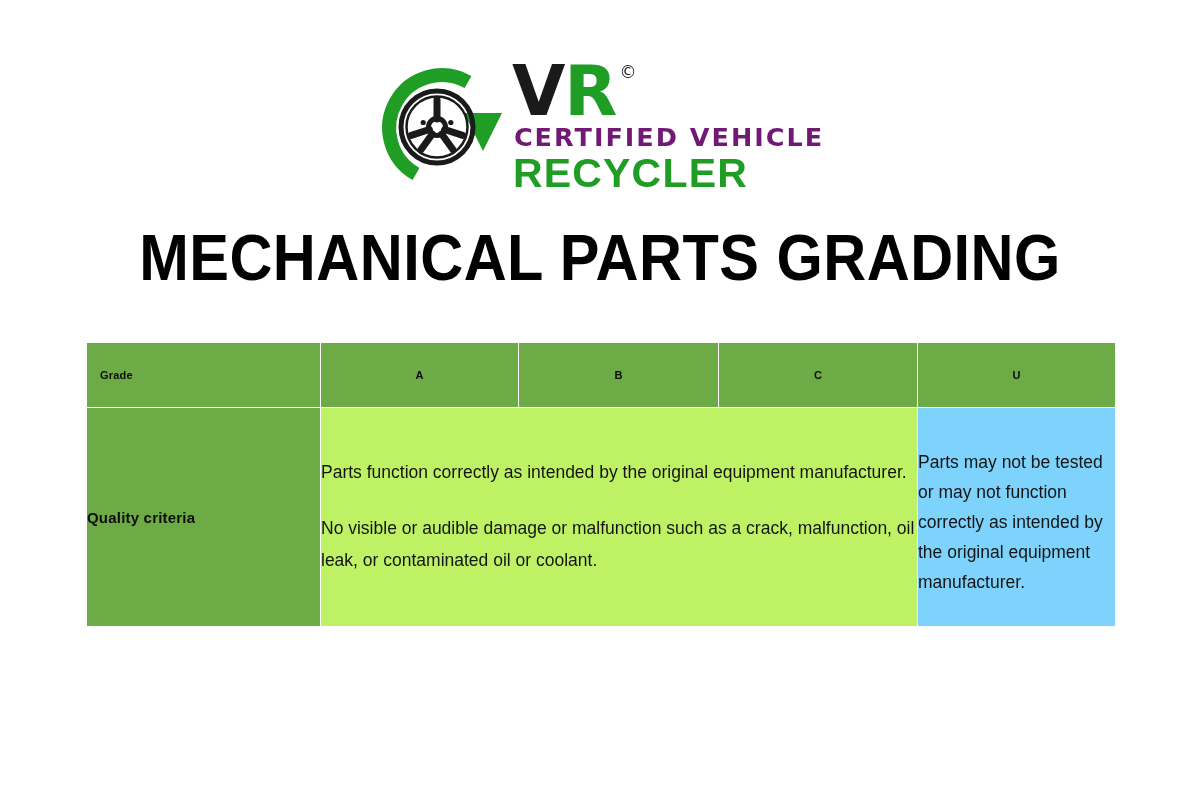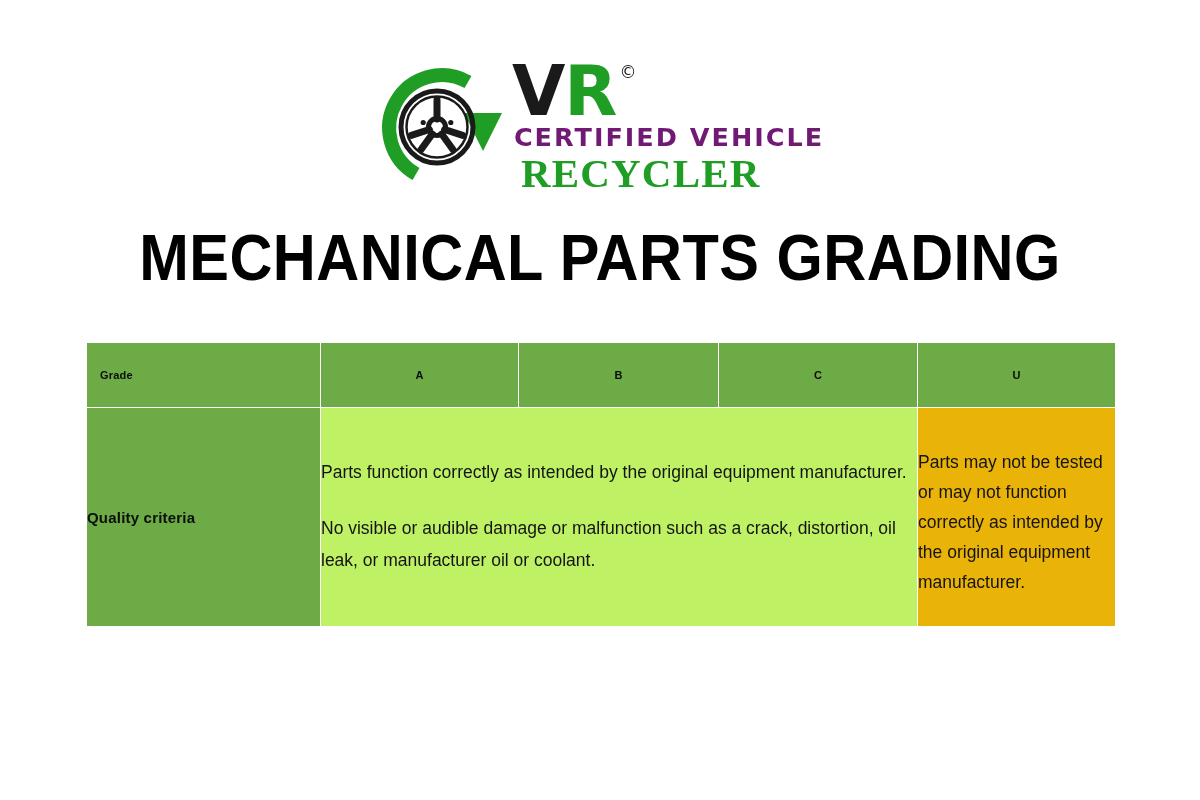--- a/index.html
+++ b/index.html
@@ -68,27 +68,27 @@
   .certified-row {
     font-family: "DejaVu Sans", sans-serif;
     font-weight: bold;
     font-size: 25.5px;
     letter-spacing: 2.0px;
     color: #701a75;
     margin-top: 2px;
     margin-left: 2px;
   }
   .recycler-row {
-    font-family: Liberation Serif, serif;
+    font-family: Liberation Sans, sans-serif;
     font-weight: bold;
     font-size: 41px;
     letter-spacing: 1.2px;
     color: #1f9d25;
     margin-top: 3px;
-    margin-left: 9px;
+    margin-left: 1px;
   }
 
   
   .page-title {
     position: absolute;
     left: 0;
     top: 221px;
     width: 1200px;
     text-align: center;
     font-family: "Liberation Sans Narrow", "Liberation Sans", sans-serif;
@@ -157,21 +157,21 @@
     font-family: "Liberation Sans Narrow", "Liberation Sans", sans-serif;
     font-size: 17.5px;
     color: #141414;
     line-height: 1.82;
     padding: 8px 16px 8px 20px;
     vertical-align: middle;
   }
   .cell-criteria p { margin: 0; }
   .cell-criteria p + p { margin-top: 24px; }
   .cell-criteria-u {
-    background: #eab308;
+    background: #7dd3fc;
     text-align: left;
     font-family: "Liberation Sans Narrow", "Liberation Sans", sans-serif;
     font-size: 17.5px;
     color: #141414;
     line-height: 1.72;
     padding: 8px 10px 8px 14px;
     vertical-align: top;
   }
   .cell-criteria-u p { margin: 0; padding-top: 10px; }
 </style>
@@ -244,20 +244,20 @@
       <td class="hdr">B</td>
       <td class="hdr sep">C</td>
       <td class="hdr sep">U</td>
     </tr>
 
 
     <tr class="criteria-row">
       <td class="row-label">Quality criteria</td>
       <td class="cell-criteria" colspan="3">
         <p>Parts function correctly as intended by the original equipment manufacturer.</p>
-        <p>No visible or audible damage or malfunction such as a crack, distortion, oil leak, or manufacturer oil or coolant.</p>
+        <p>No visible or audible damage or malfunction such as a crack, malfunction, oil leak, or contaminated oil or coolant.</p>
       </td>
       <td class="cell-criteria-u">
         <p>Parts may not be tested or may not function correctly as intended by the original equipment manufacturer.</p>
       </td>
     </tr>
   </tbody>
 </table>
 
 </body></html>

